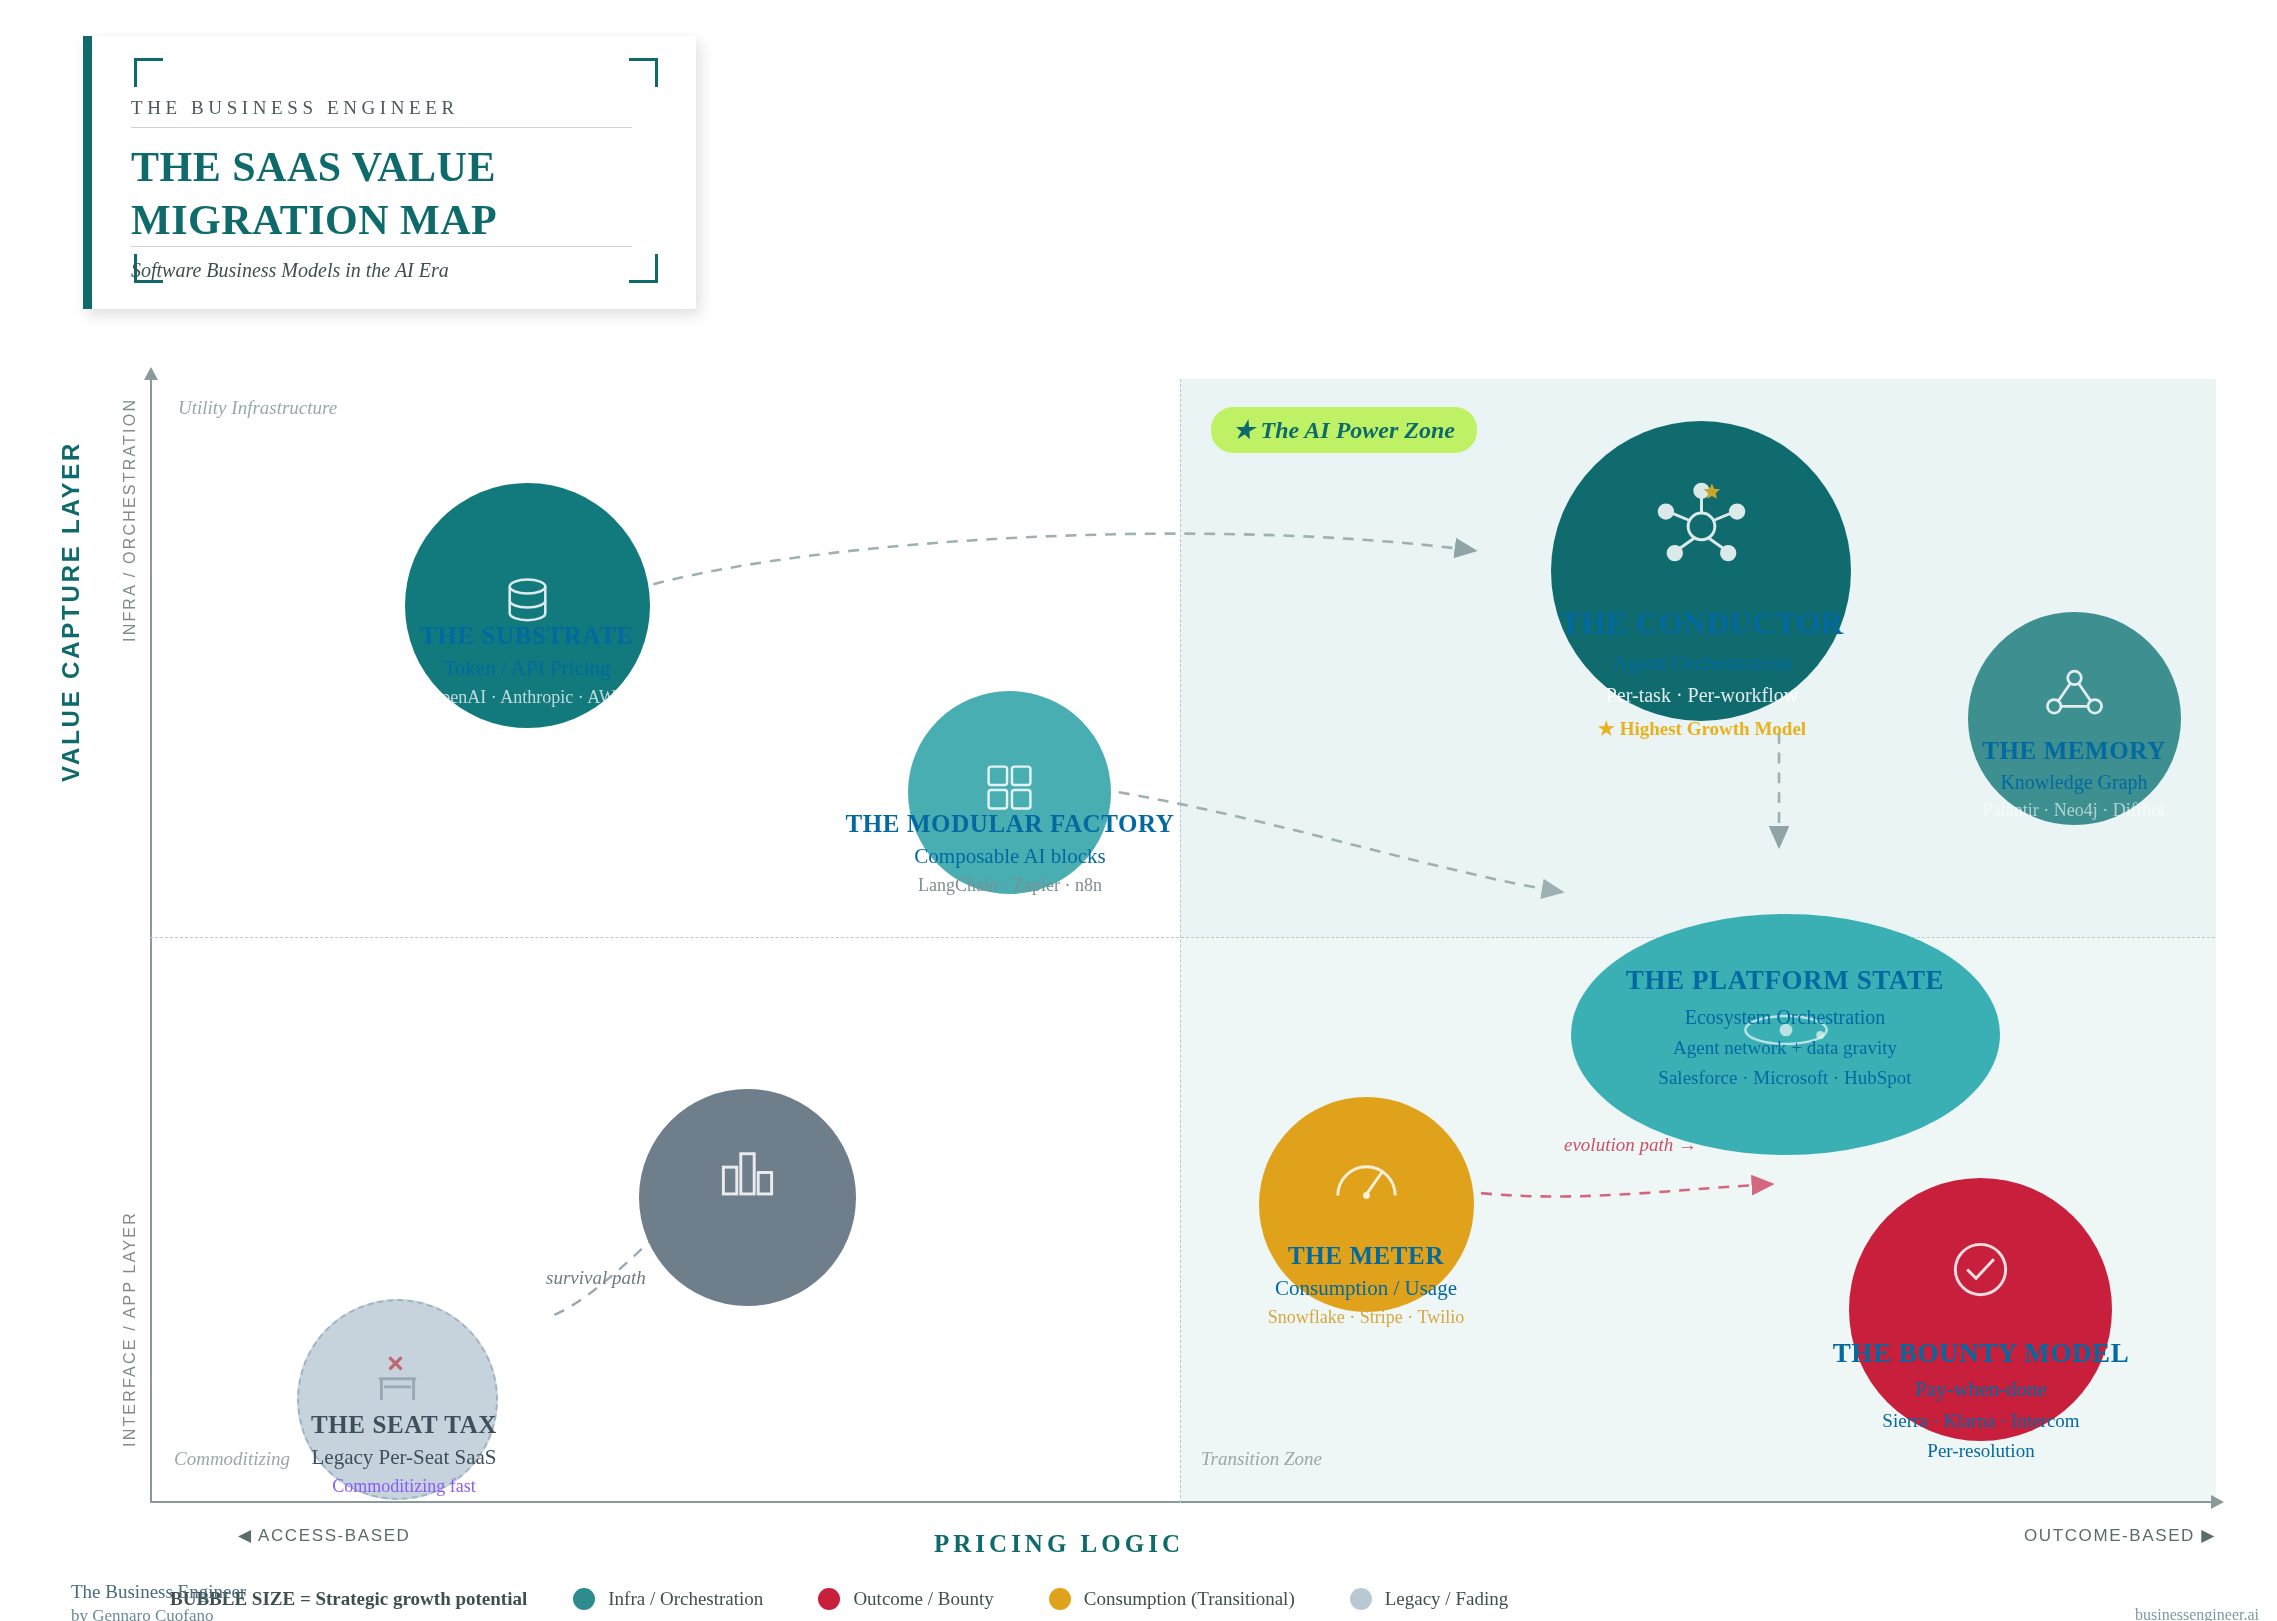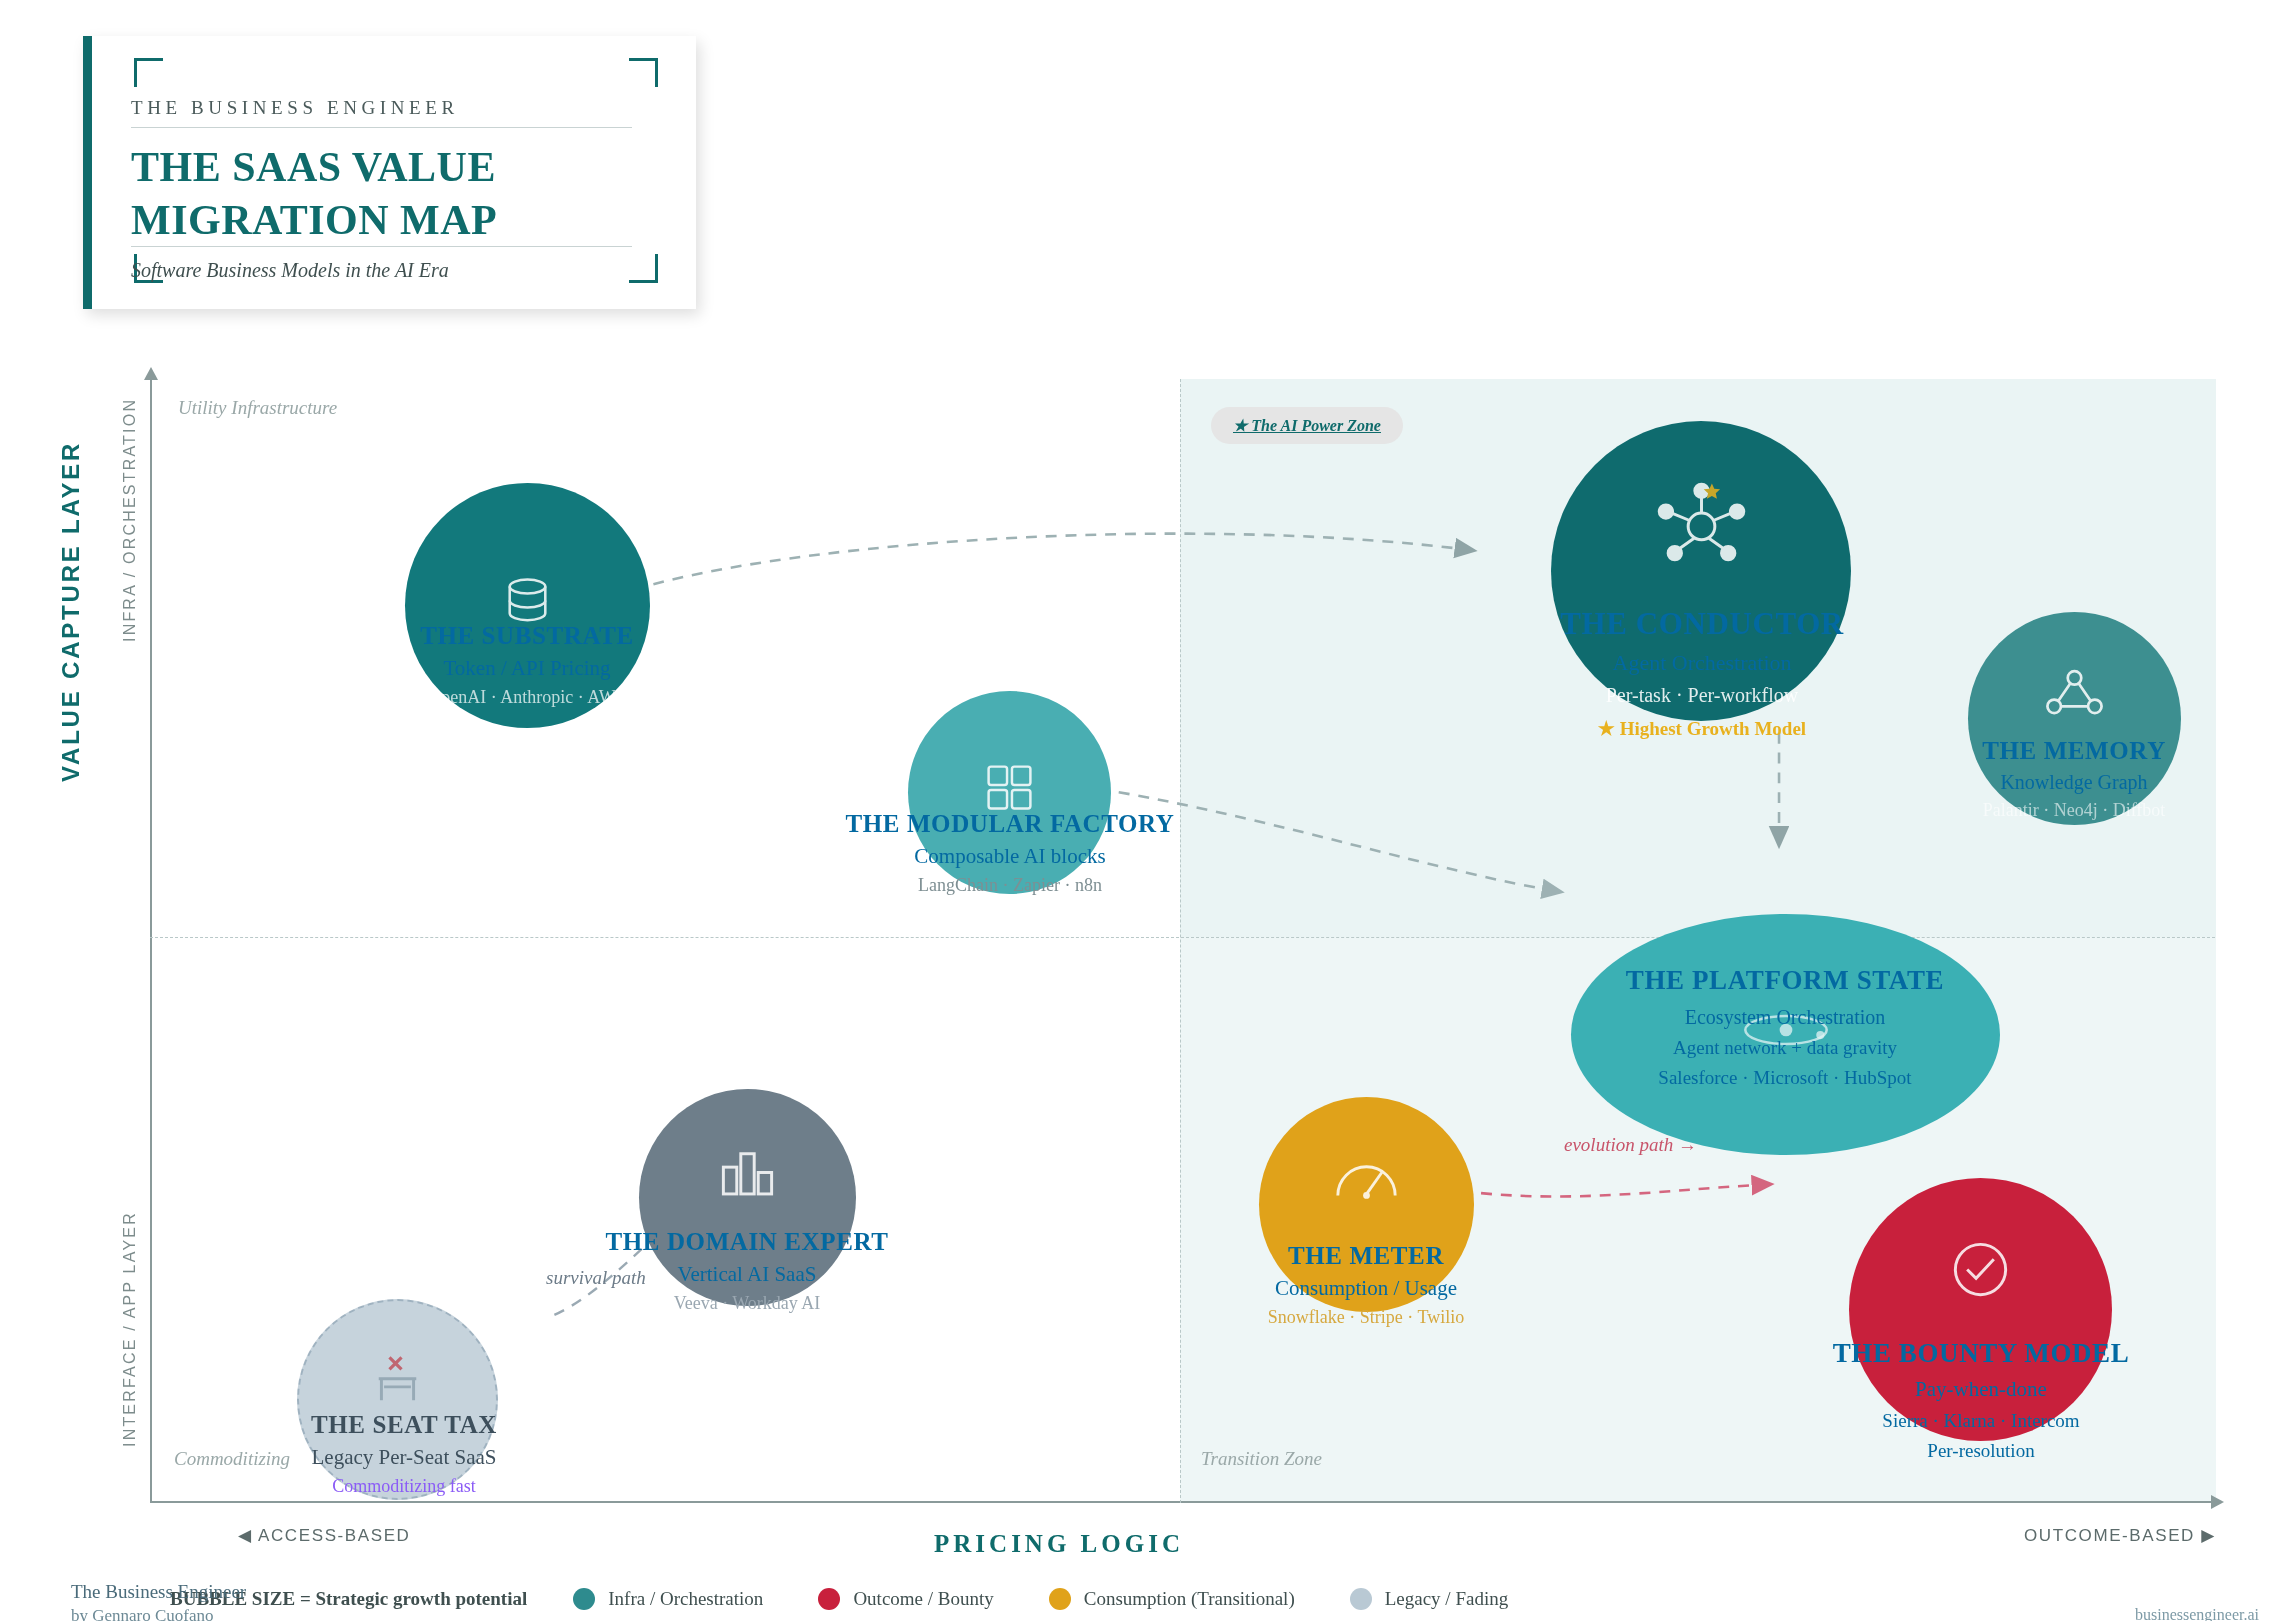--- a/index.html
+++ b/index.html
@@ -68,23 +68,23 @@
   .zone-label{
     position:absolute;font-family:"Liberation Serif", serif;font-style:italic;
     font-size:19px;color:#9aa8a8;
   }
   .zl-utility{left:28px;top:18px;}
   .zl-commoditizing{left:24px;top:1069px;}
   .zl-transition{left:1051px;top:1069px;}
 
   .power-zone{
     position:absolute;left:1061px;top:28px;padding:9px 22px;border-radius:22px;
-    background:#e5e5e5;
+    background:#bef264;
     font-family:"Liberation Serif", serif;font-style:italic;font-weight:700;
-    font-size:16px;color:#0f6b6b;white-space:nowrap;text-decoration:underline;
+    font-size:24px;color:#0f6b6b;white-space:nowrap;
   }
 
   
   .y-axis-title{
     position:absolute;left:57px;top:782px;
     transform:rotate(-90deg);transform-origin:left top;
     font-family:"Liberation Sans", sans-serif;font-weight:700;font-size:24px;
     letter-spacing:2.8px;color:#0f6b6b;white-space:nowrap;
   }
   .y-sub{
@@ -365,25 +365,20 @@
 
   <div class="bubble" id="bubble-domain">
     <span class="b-icon" style="margin-top:-40px;">
       <svg width="67" height="55" viewBox="0 0 50 40" fill="none" stroke="#ffffff" stroke-width="2.2">
         <rect x="7" y="16" width="10" height="20"></rect>
         <rect x="20" y="6" width="10" height="30"></rect>
         <rect x="33" y="20" width="10" height="16"></rect>
       </svg>
     </span>
   </div>
-  <div class="label-stack" style="left:747px;top:1228px;transform:translateX(-50%);">
-    <div class="b-name white-text" style="font-size:25px;">THE DOMAIN EXPERT</div>
-    <div class="b-desc white-text" style="font-size:21px;margin-top:6px;">Vertical AI SaaS</div>
-    <div class="b-examples" style="font-size:18px;margin-top:6px;color:#9aa7b1;">Veeva · Workday AI</div>
-  </div>
 
   <div class="bubble" id="bubble-seat">
     <span class="b-icon" style="margin-top:-26px;">
       <svg width="65" height="59" viewBox="0 0 48 44" fill="none" stroke="#8fa3b0" stroke-width="2.2">
         <path d="M18,4 l9,9 M27,4 l-9,9" stroke="#c0545f" stroke-width="2.4"></path>
         <path d="M10,20 h28 M12,20 v16 M36,20 v16 M14,26 h20"></path>
       </svg>
     </span>
   </div>
   <div class="label-stack" style="left:404px;top:1411px;transform:translateX(-50%);">

